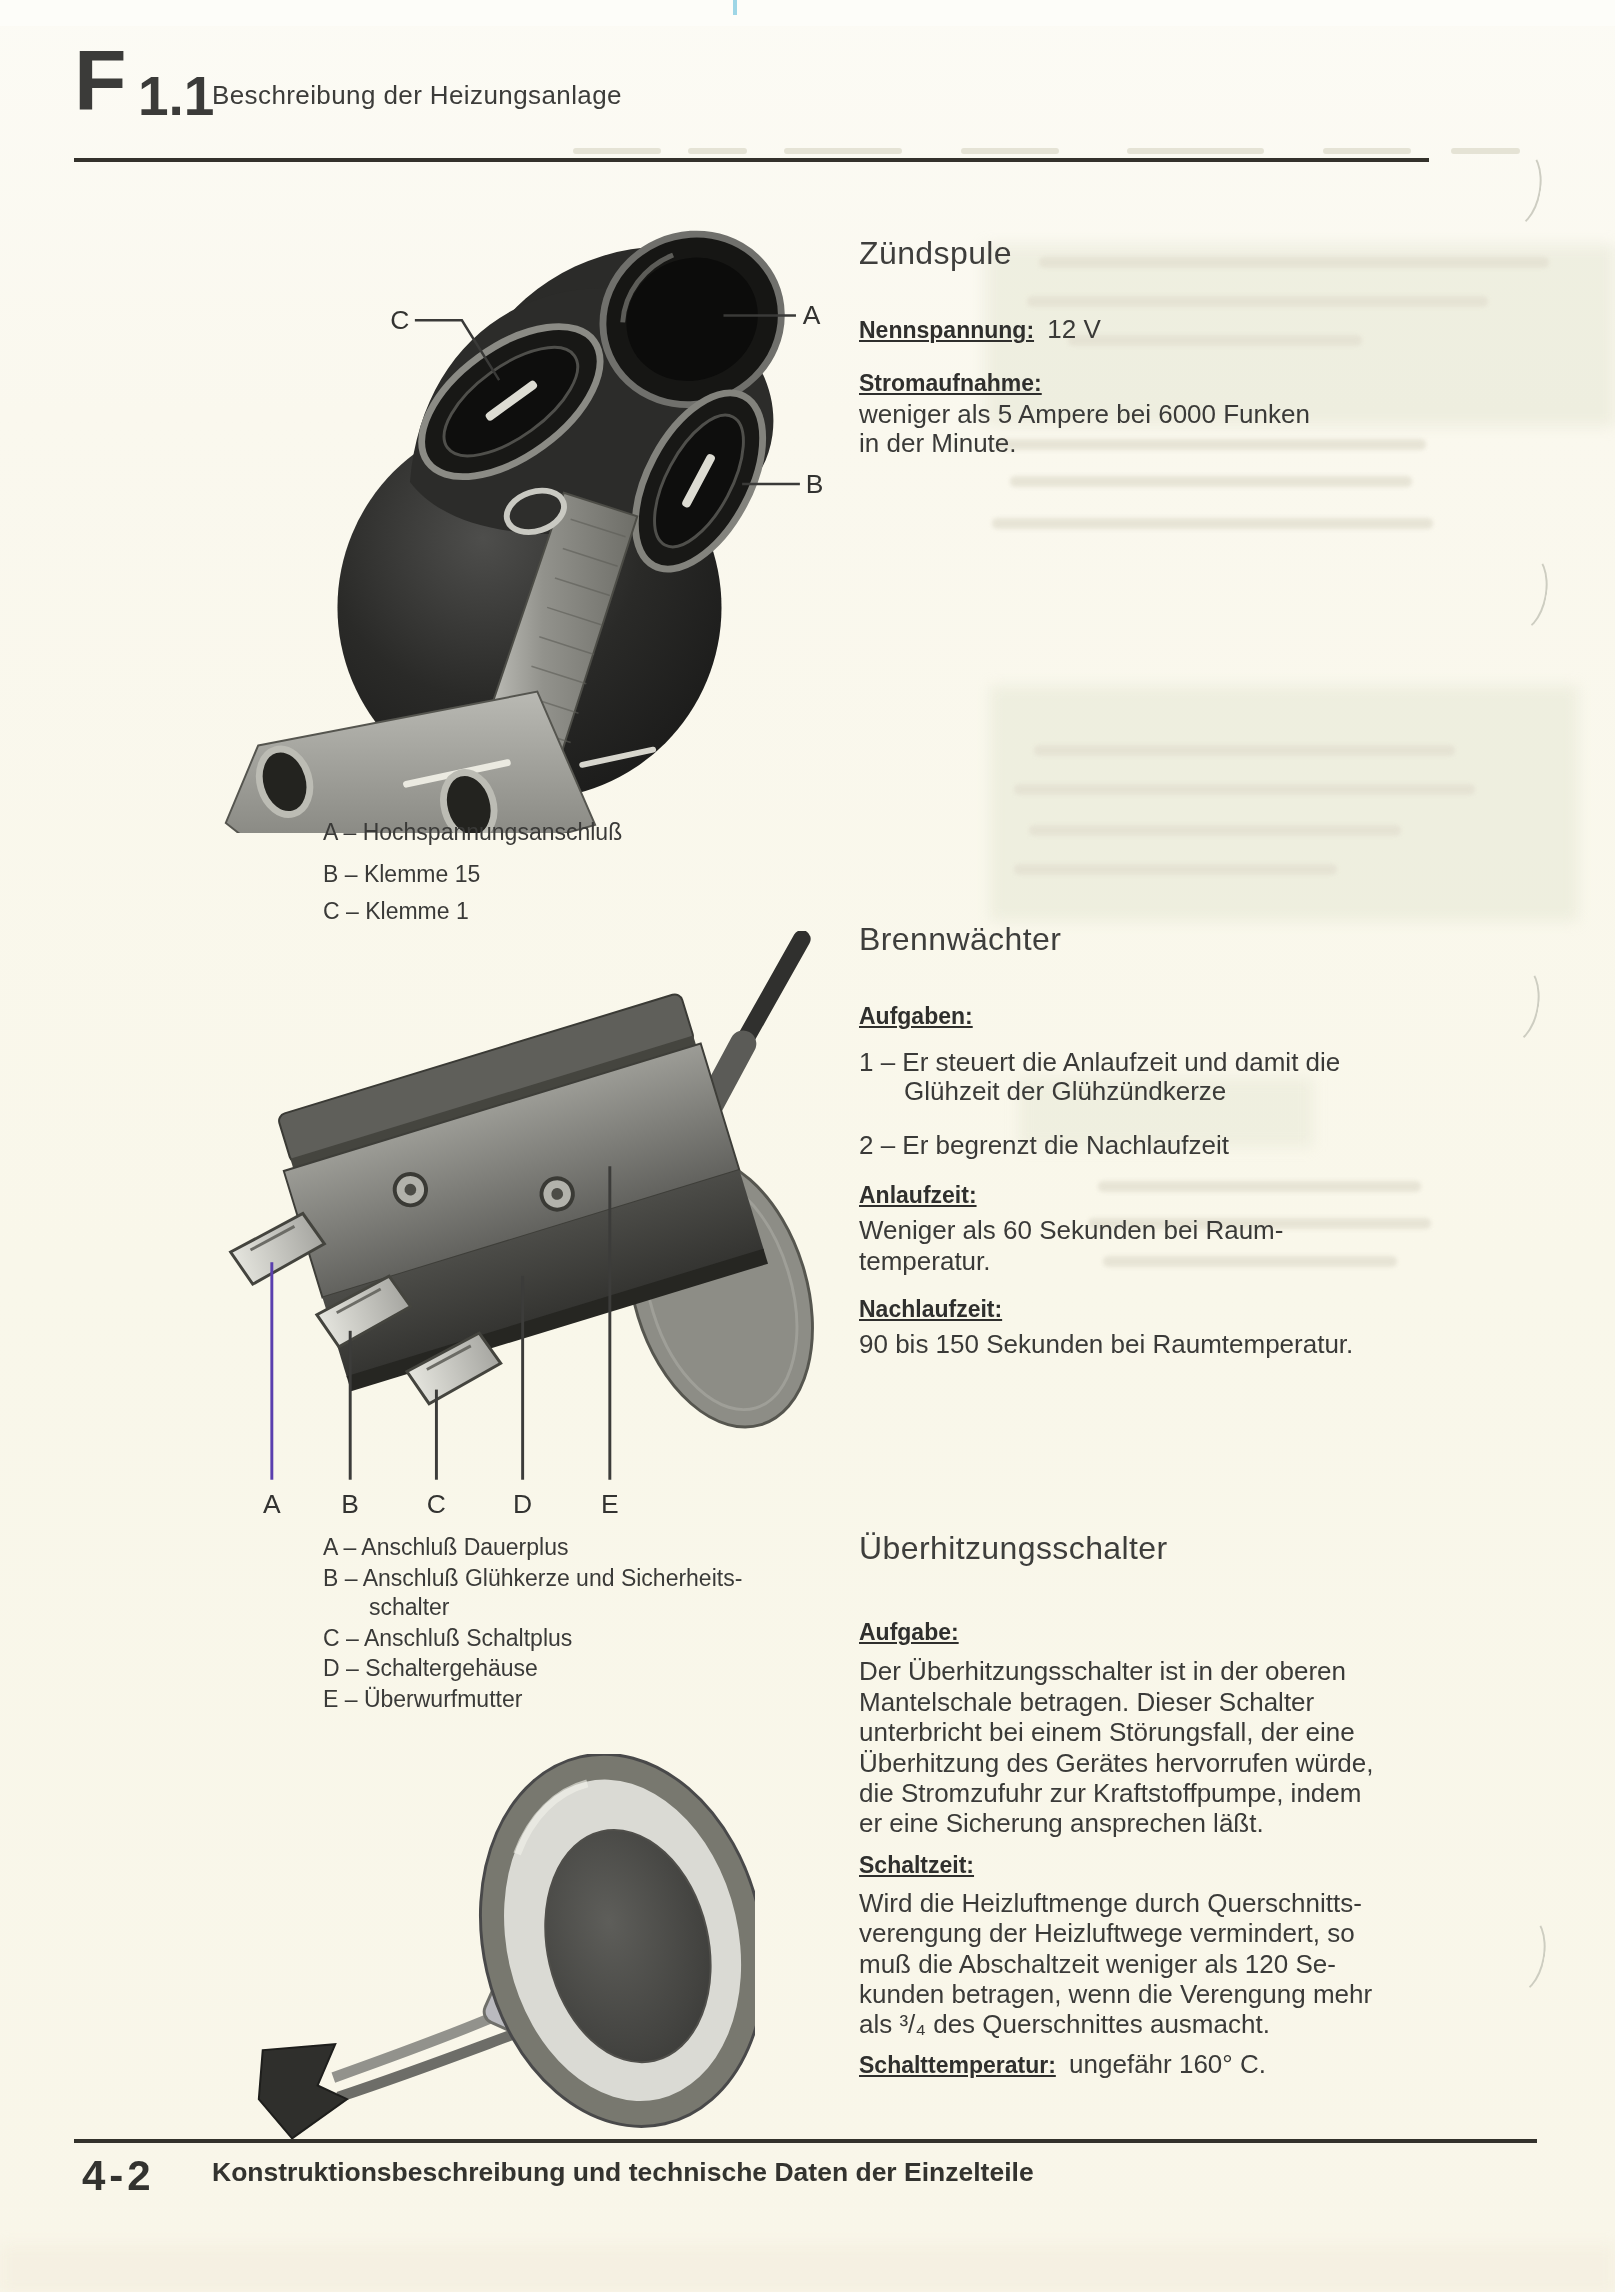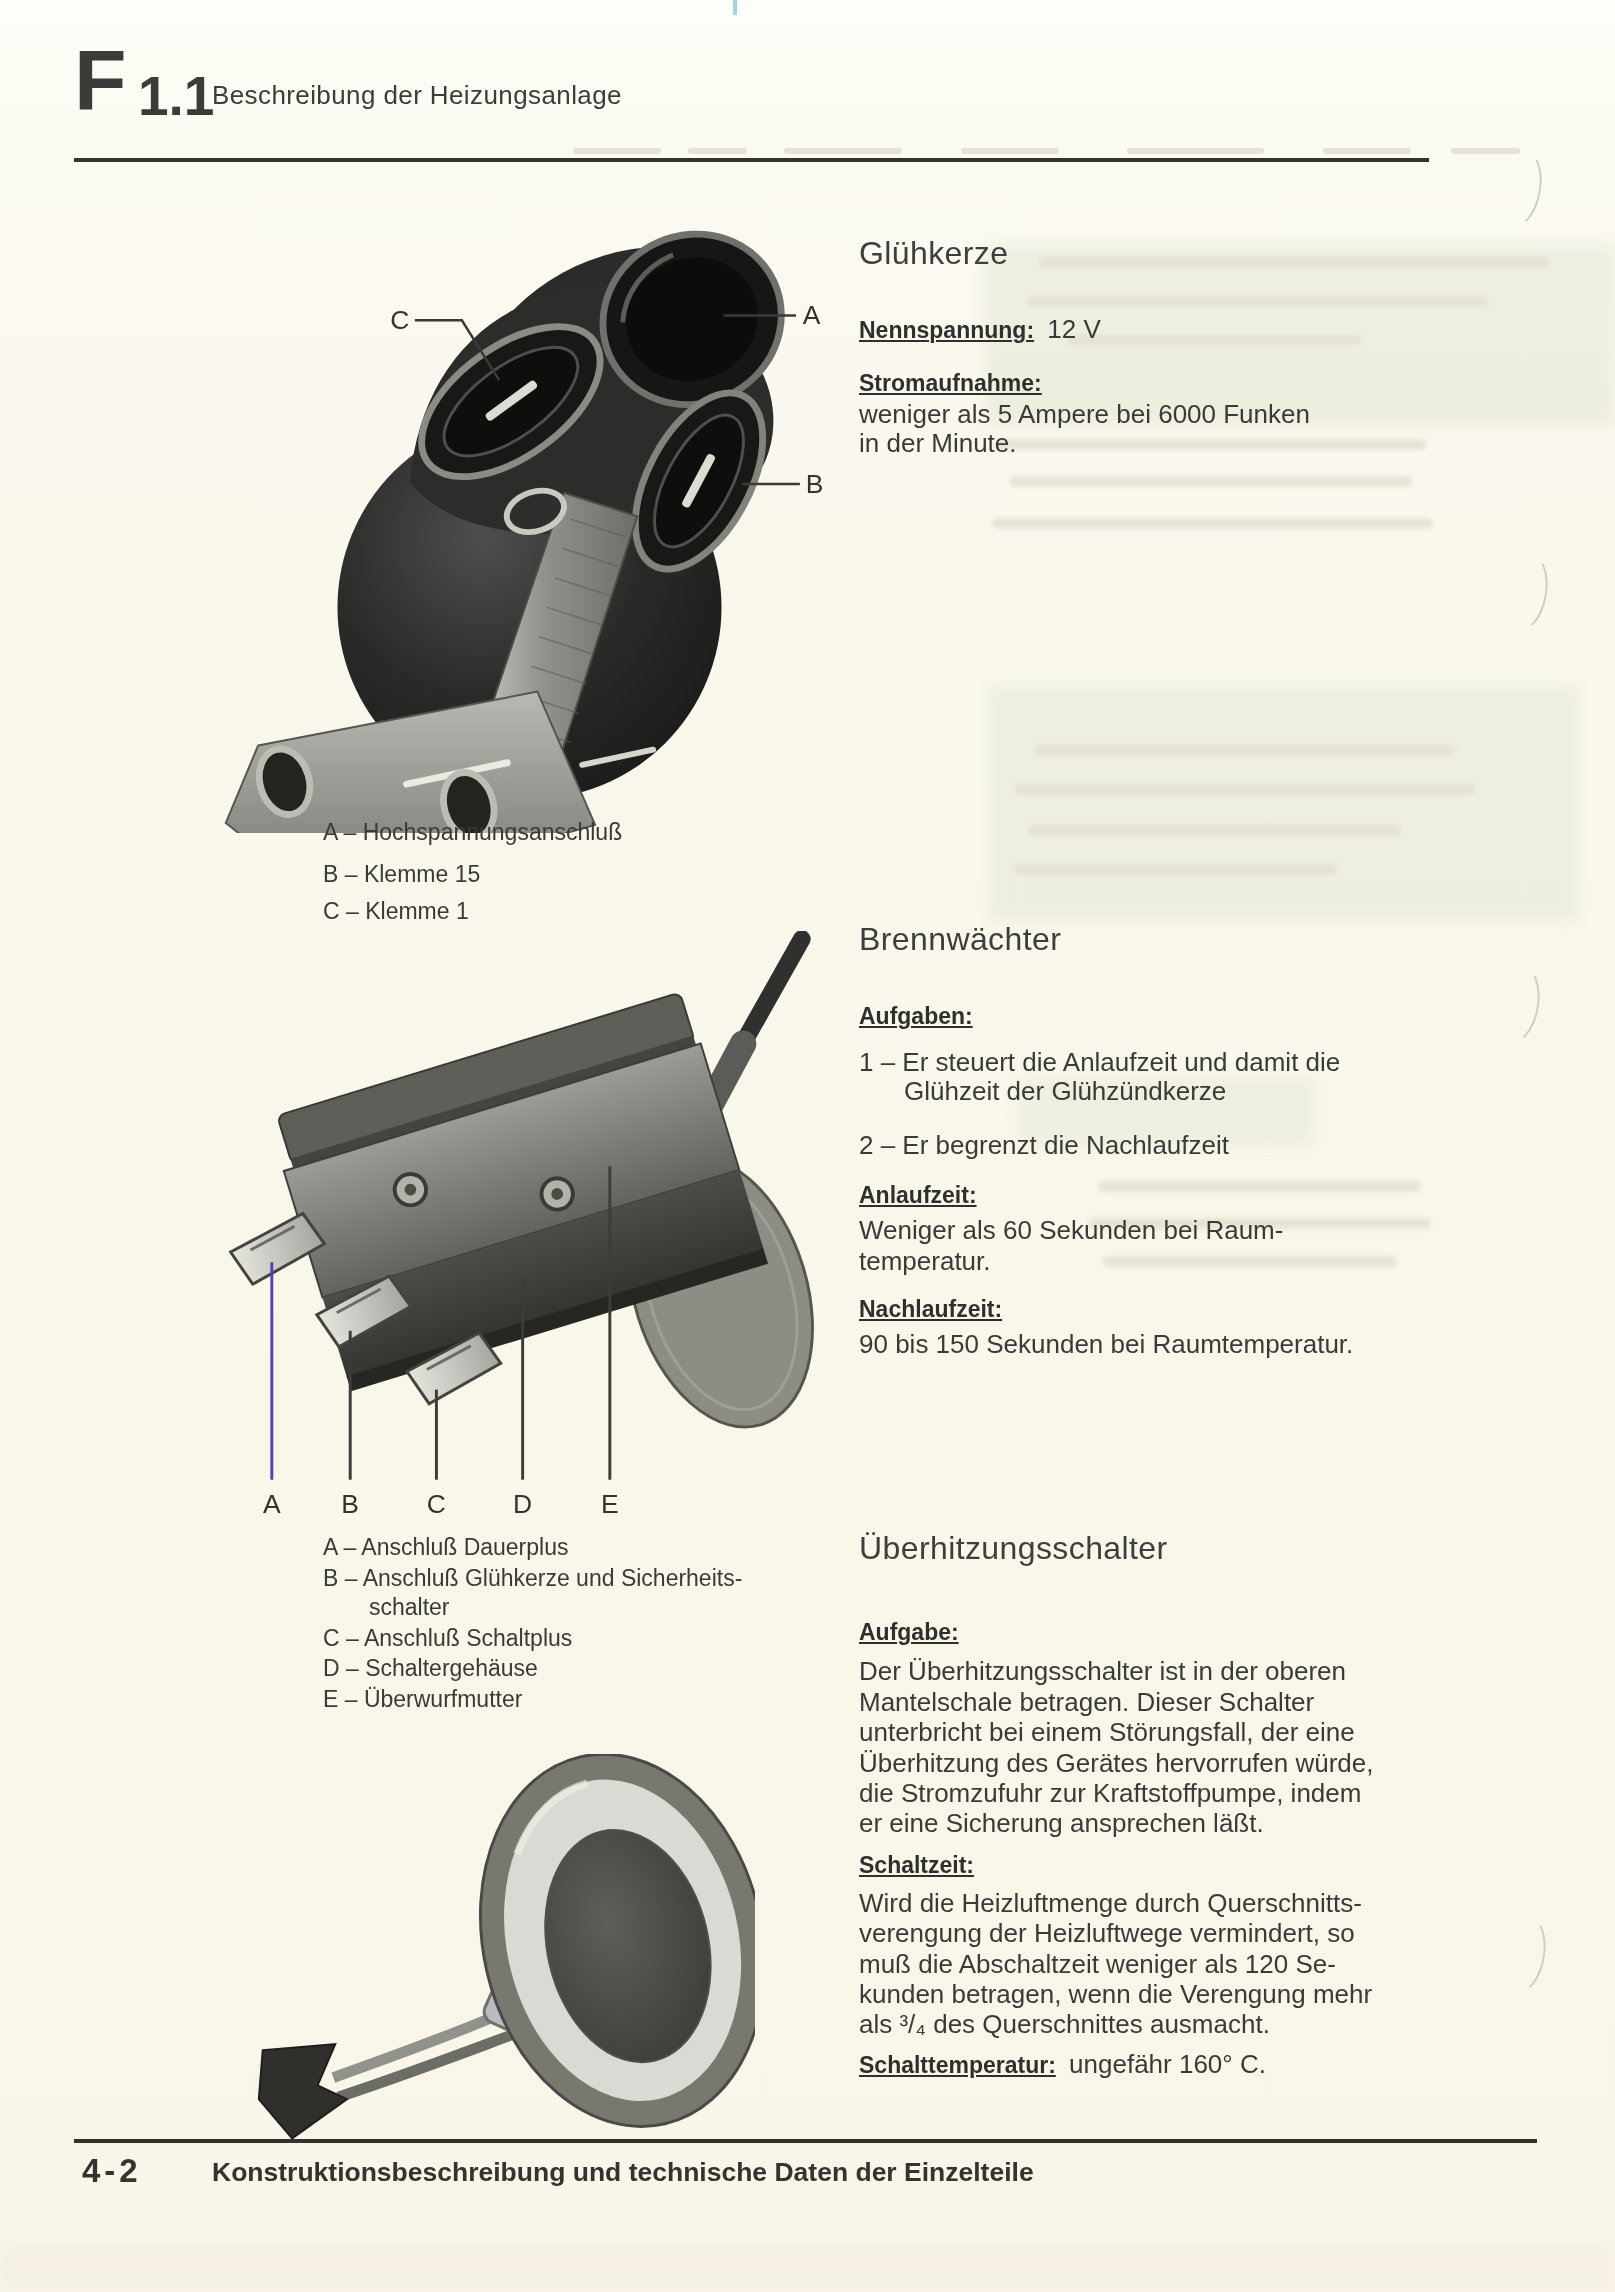--- a/index.html
+++ b/index.html
@@ -134,21 +134,21 @@
     </g>
     <text x="228" y="106" font-size="27" fill="#333331">C</text>
     <text x="649" y="101" font-size="27" fill="#333331">A</text>
     <text x="652" y="273" font-size="27" fill="#333331">B</text>
   </svg>
 
   <div class="cap abs" style="left:323px;top:819px;">A – Hochspannungsanschluß</div>
   <div class="cap abs" style="left:323px;top:861px;">B – Klemme 15</div>
   <div class="cap abs" style="left:323px;top:898px;">C – Klemme 1</div>
 
-  <div class="h2 abs" style="left:859px;top:235px;">Glühkerze</div>
+  <div class="h2 abs" style="left:859px;top:235px;">Zündspule</div>
   <div class="abs" style="left:859px;top:314px;white-space:nowrap;">
     <span class="lbl">Nennspannung:</span>
     <span class="txt" style="margin-left:8.8px;">12 V</span>
   </div>
   <div class="lbl abs" style="left:859px;top:370px;">Stromaufnahme:</div>
   <div class="txt abs" style="left:859px;top:399px;">weniger als 5 Ampere bei 6000 Funken</div>
   <div class="txt abs" style="left:859px;top:428px;">in der Minute.</div>
 
   <svg class="abs" style="left:167px;top:931px;" width="676" height="588" viewBox="0 0 690 600">
     <defs>
@@ -274,17 +274,17 @@
 
     <g transform="rotate(-13 385 190)">
       <ellipse cx="385" cy="190" rx="142" ry="192" fill="#78786F" stroke="#49494a" stroke-width="3"></ellipse>
       <ellipse cx="385" cy="190" rx="118" ry="166" fill="#dadad4"></ellipse>
       <ellipse cx="389" cy="197" rx="82" ry="120" fill="url(#innerOval)" stroke="#504f4b" stroke-width="2"></ellipse>
       <path d="M300,80 A120,168 0 0 1 386,26" stroke="#f1f1ea" stroke-width="8" fill="none" opacity=".6"></path>
     </g>
   </svg>
 
   <div class="rule" style="left:74px;top:2139px;width:1463px;height:3.9px;"></div>
-  <div class="abs" style="left:82px;top:2152px;font-size:33px;font-weight:bold;color:#33332f;letter-spacing:3.9px;">4-2</div>
+  <div class="abs" style="left:82px;top:2152px;font-size:42px;font-weight:bold;color:#33332f;letter-spacing:3.9px;">4-2</div>
   <div class="abs" style="left:212px;top:2157px;font-size:26.5px;font-weight:bold;color:#33332f;white-space:nowrap;">Konstruktionsbeschreibung und technische Daten der Einzelteile</div>
 
 </div>
 
 
 </body></html>

